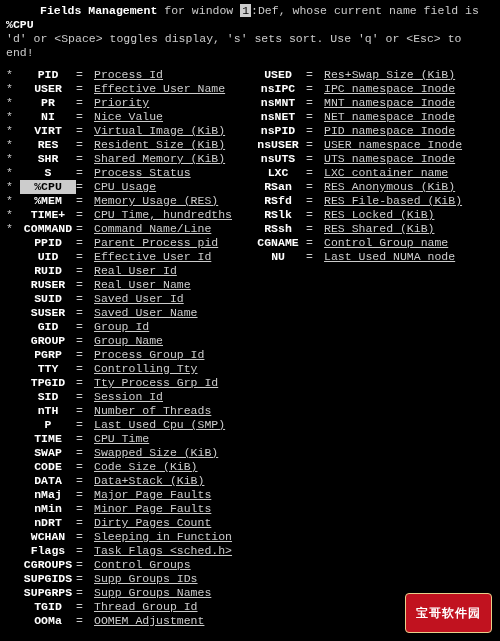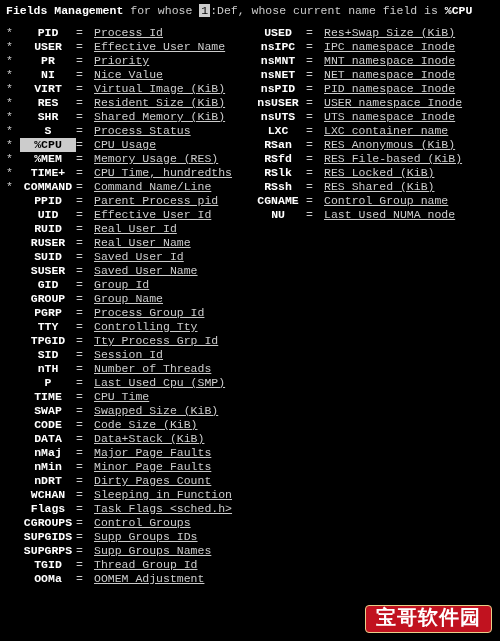--- a/index.html
+++ b/index.html
@@ -1,42 +1,43 @@
 <!DOCTYPE html>
 <html><head>
 <meta charset="utf-8">
 <style>
   html,body{margin:0;padding:0;background:#000;color:#ccc;font-family:"Courier New",monospace;font-size:11.5px;line-height:14px;width:500px;height:641px;overflow:hidden;}
   .screen{padding:4px 6px;}
   .hdr{color:#ccc;}
-  .hdr .title{color:#fff;font-weight:bold;}
+  .hdr .title{color:#fff;font-weight:bold;margin-left:34px;}
   .hdr .winnum{color:#000;background:#ccc;padding:0 2px;}
   .hdr .cursort{font-weight:bold;color:#fff;}
   .body{margin-top:8px;display:flex;gap:18px;}
   .col{white-space:pre;}
   .row{display:flex;}
   .mark{width:14px;display:inline-block;text-align:left;color:#ccc;}
   .abbr{display:inline-block;width:56px;font-weight:bold;color:#fff;text-align:center;}
   .abbr.sel{background:#ccc;color:#000;}
   .eq{display:inline-block;width:18px;color:#ccc;}
   .desc{color:#ccc;text-decoration:underline;}
   .col2 .abbr{width:56px;}
   .watermark{
     position:absolute; right:8px; bottom:8px;
-    background:#c1121f; color:#fff; font-family:Liberation Mono, monospace;
-    font-size:20px; font-weight:bold; padding:6px 10px; border-radius:4px;
+    background:#c1121f; color:#fff; font-family:Liberation Sans, sans-serif;
+    font-size:12px; font-weight:bold; padding:12px 10px; border-radius:4px;
     border:1px solid #e8d08a; letter-spacing:1px;
   }
 </style>
 </head>
 <body>
 
 <div class="screen">
   <div class="hdr">
-    <span class="title">Fields Management</span><span> for whose </span><span class="winnum">1</span><span>:Def</span><span>, whose current name field is </span><span class="cursort">%CPU</span>
+    <span class="title">Fields Management</span><span> for window </span><span class="winnum">1</span><span>:Def</span><span>, whose current name field is </span><span class="cursort">%CPU</span>
+    <div>   'd' or &lt;Space&gt; toggles display, 's' sets sort.  Use 'q' or &lt;Esc&gt; to end!</div>
   </div>
 
   <div class="body">
     <div class="col" id="col-left"><div class="row"><span class="mark">* </span><span class="abbr">PID</span><span class="eq">= </span><span class="desc">Process Id</span></div><div class="row"><span class="mark">* </span><span class="abbr">USER</span><span class="eq">= </span><span class="desc">Effective User Name</span></div><div class="row"><span class="mark">* </span><span class="abbr">PR</span><span class="eq">= </span><span class="desc">Priority</span></div><div class="row"><span class="mark">* </span><span class="abbr">NI</span><span class="eq">= </span><span class="desc">Nice Value</span></div><div class="row"><span class="mark">* </span><span class="abbr">VIRT</span><span class="eq">= </span><span class="desc">Virtual Image (KiB)</span></div><div class="row"><span class="mark">* </span><span class="abbr">RES</span><span class="eq">= </span><span class="desc">Resident Size (KiB)</span></div><div class="row"><span class="mark">* </span><span class="abbr">SHR</span><span class="eq">= </span><span class="desc">Shared Memory (KiB)</span></div><div class="row"><span class="mark">* </span><span class="abbr">S</span><span class="eq">= </span><span class="desc">Process Status</span></div><div class="row"><span class="mark">* </span><span class="abbr sel">%CPU</span><span class="eq">= </span><span class="desc">CPU Usage</span></div><div class="row"><span class="mark">* </span><span class="abbr">%MEM</span><span class="eq">= </span><span class="desc">Memory Usage (RES)</span></div><div class="row"><span class="mark">* </span><span class="abbr">TIME+</span><span class="eq">= </span><span class="desc">CPU Time, hundredths</span></div><div class="row"><span class="mark">* </span><span class="abbr">COMMAND</span><span class="eq">= </span><span class="desc">Command Name/Line</span></div><div class="row"><span class="mark">  </span><span class="abbr">PPID</span><span class="eq">= </span><span class="desc">Parent Process pid</span></div><div class="row"><span class="mark">  </span><span class="abbr">UID</span><span class="eq">= </span><span class="desc">Effective User Id</span></div><div class="row"><span class="mark">  </span><span class="abbr">RUID</span><span class="eq">= </span><span class="desc">Real User Id</span></div><div class="row"><span class="mark">  </span><span class="abbr">RUSER</span><span class="eq">= </span><span class="desc">Real User Name</span></div><div class="row"><span class="mark">  </span><span class="abbr">SUID</span><span class="eq">= </span><span class="desc">Saved User Id</span></div><div class="row"><span class="mark">  </span><span class="abbr">SUSER</span><span class="eq">= </span><span class="desc">Saved User Name</span></div><div class="row"><span class="mark">  </span><span class="abbr">GID</span><span class="eq">= </span><span class="desc">Group Id</span></div><div class="row"><span class="mark">  </span><span class="abbr">GROUP</span><span class="eq">= </span><span class="desc">Group Name</span></div><div class="row"><span class="mark">  </span><span class="abbr">PGRP</span><span class="eq">= </span><span class="desc">Process Group Id</span></div><div class="row"><span class="mark">  </span><span class="abbr">TTY</span><span class="eq">= </span><span class="desc">Controlling Tty</span></div><div class="row"><span class="mark">  </span><span class="abbr">TPGID</span><span class="eq">= </span><span class="desc">Tty Process Grp Id</span></div><div class="row"><span class="mark">  </span><span class="abbr">SID</span><span class="eq">= </span><span class="desc">Session Id</span></div><div class="row"><span class="mark">  </span><span class="abbr">nTH</span><span class="eq">= </span><span class="desc">Number of Threads</span></div><div class="row"><span class="mark">  </span><span class="abbr">P</span><span class="eq">= </span><span class="desc">Last Used Cpu (SMP)</span></div><div class="row"><span class="mark">  </span><span class="abbr">TIME</span><span class="eq">= </span><span class="desc">CPU Time</span></div><div class="row"><span class="mark">  </span><span class="abbr">SWAP</span><span class="eq">= </span><span class="desc">Swapped Size (KiB)</span></div><div class="row"><span class="mark">  </span><span class="abbr">CODE</span><span class="eq">= </span><span class="desc">Code Size (KiB)</span></div><div class="row"><span class="mark">  </span><span class="abbr">DATA</span><span class="eq">= </span><span class="desc">Data+Stack (KiB)</span></div><div class="row"><span class="mark">  </span><span class="abbr">nMaj</span><span class="eq">= </span><span class="desc">Major Page Faults</span></div><div class="row"><span class="mark">  </span><span class="abbr">nMin</span><span class="eq">= </span><span class="desc">Minor Page Faults</span></div><div class="row"><span class="mark">  </span><span class="abbr">nDRT</span><span class="eq">= </span><span class="desc">Dirty Pages Count</span></div><div class="row"><span class="mark">  </span><span class="abbr">WCHAN</span><span class="eq">= </span><span class="desc">Sleeping in Function</span></div><div class="row"><span class="mark">  </span><span class="abbr">Flags</span><span class="eq">= </span><span class="desc">Task Flags &lt;sched.h&gt;</span></div><div class="row"><span class="mark">  </span><span class="abbr">CGROUPS</span><span class="eq">= </span><span class="desc">Control Groups</span></div><div class="row"><span class="mark">  </span><span class="abbr">SUPGIDS</span><span class="eq">= </span><span class="desc">Supp Groups IDs</span></div><div class="row"><span class="mark">  </span><span class="abbr">SUPGRPS</span><span class="eq">= </span><span class="desc">Supp Groups Names</span></div><div class="row"><span class="mark">  </span><span class="abbr">TGID</span><span class="eq">= </span><span class="desc">Thread Group Id</span></div><div class="row"><span class="mark">  </span><span class="abbr">OOMa</span><span class="eq">= </span><span class="desc">OOMEM Adjustment</span></div></div>
     <div class="col col2" id="col-right"><div class="row"><span class="abbr">USED</span><span class="eq">= </span><span class="desc">Res+Swap Size (KiB)</span></div><div class="row"><span class="abbr">nsIPC</span><span class="eq">= </span><span class="desc">IPC namespace Inode</span></div><div class="row"><span class="abbr">nsMNT</span><span class="eq">= </span><span class="desc">MNT namespace Inode</span></div><div class="row"><span class="abbr">nsNET</span><span class="eq">= </span><span class="desc">NET namespace Inode</span></div><div class="row"><span class="abbr">nsPID</span><span class="eq">= </span><span class="desc">PID namespace Inode</span></div><div class="row"><span class="abbr">nsUSER</span><span class="eq">= </span><span class="desc">USER namespace Inode</span></div><div class="row"><span class="abbr">nsUTS</span><span class="eq">= </span><span class="desc">UTS namespace Inode</span></div><div class="row"><span class="abbr">LXC</span><span class="eq">= </span><span class="desc">LXC container name</span></div><div class="row"><span class="abbr">RSan</span><span class="eq">= </span><span class="desc">RES Anonymous (KiB)</span></div><div class="row"><span class="abbr">RSfd</span><span class="eq">= </span><span class="desc">RES File-based (KiB)</span></div><div class="row"><span class="abbr">RSlk</span><span class="eq">= </span><span class="desc">RES Locked (KiB)</span></div><div class="row"><span class="abbr">RSsh</span><span class="eq">= </span><span class="desc">RES Shared (KiB)</span></div><div class="row"><span class="abbr">CGNAME</span><span class="eq">= </span><span class="desc">Control Group name</span></div><div class="row"><span class="abbr">NU</span><span class="eq">= </span><span class="desc">Last Used NUMA node</span></div></div>
   </div>
 </div>
 
 <div class="watermark">宝哥软件园</div>
 

